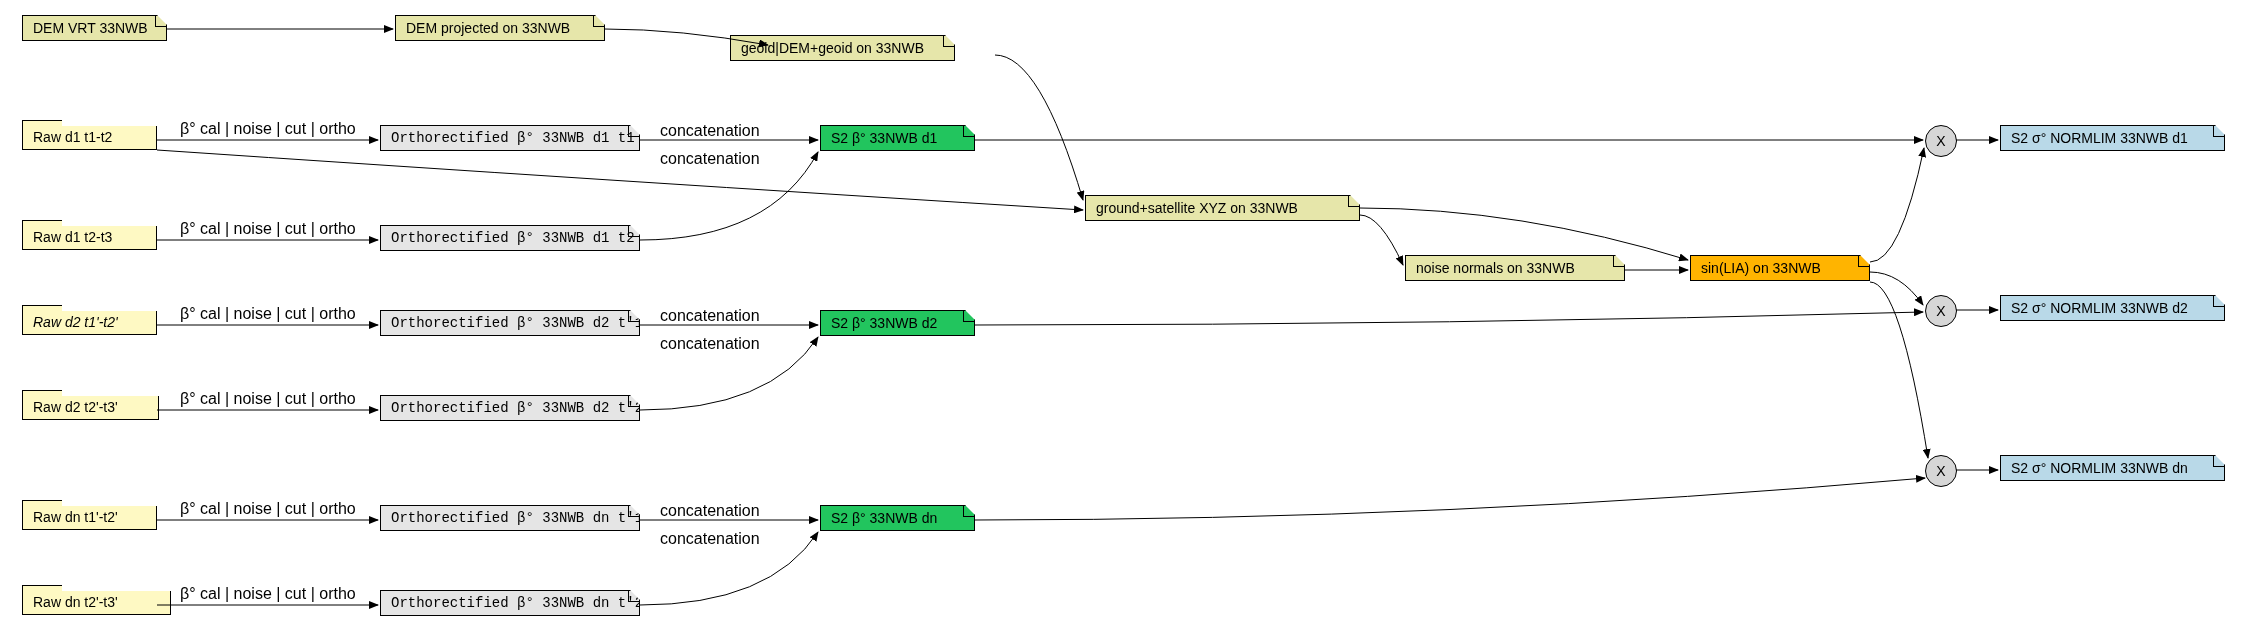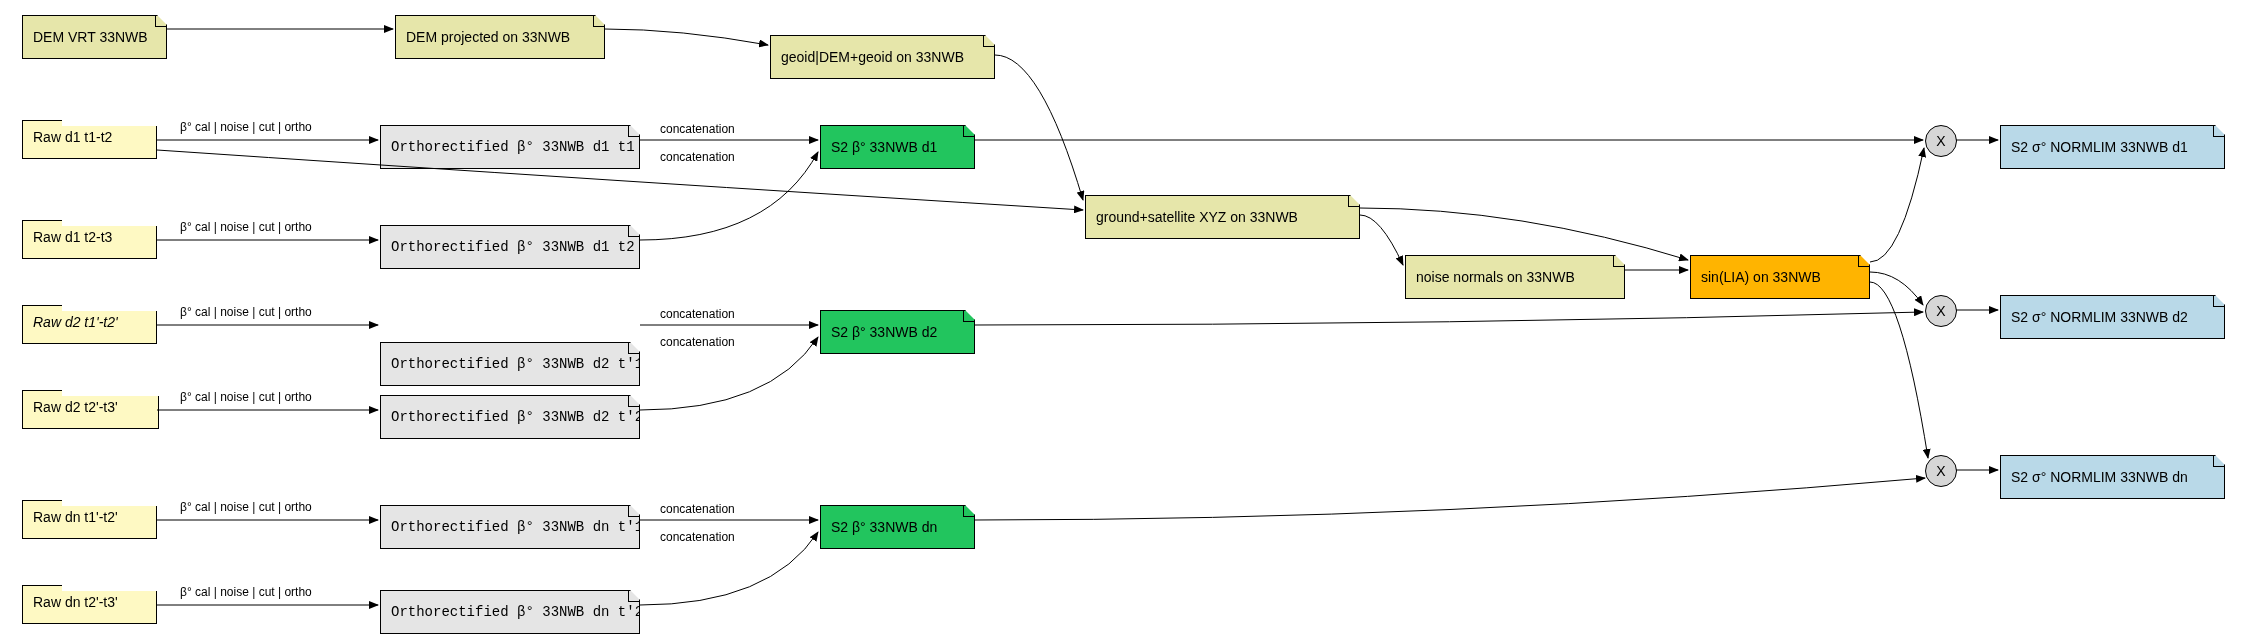--- a/index.html
+++ b/index.html
@@ -8,21 +8,21 @@
     width: 2248px;
     height: 635px;
     font-family: sans-serif;
     font-size: 14px;
     background: #fff;
     position: relative;
   }
   .node {
     position: absolute;
     border: 1px solid #000;
-    padding: 13px 10px;
+    padding: 4px 10px;
     box-sizing: border-box;
     display: flex;
     align-items: center;
     justify-content: flex-start;
     white-space: nowrap;
   }
   .folder {
     background: #fef9c3;
     clip-path: polygon(0 0, 40px 0, 40px 6px, 100% 6px, 100% 100%, 0 100%);
     padding-top: 8px;
@@ -49,70 +49,70 @@
     width: 30px; height: 30px;
     background: #d6d6d6;
     border: 1px solid #000;
     border-radius: 50%;
     display: flex;
     align-items: center;
     justify-content: center;
   }
   .edge-label {
     position: absolute;
-    font-size: 12px;
+    font-size: 16px;
     background: transparent;
     white-space: nowrap;
   }
   svg.arrows {
     position: absolute;
     top: 0; left: 0;
     width: 2248px; height: 635px;
     pointer-events: none;
   }
 </style>
 </head>
 <body>
 
 <div class="node note khaki" style="left:22px;  top:15px;  width:145px;">
     <span>DEM VRT 33NWB</span>
   </div>
 <div class="node note khaki" style="left:395px; top:15px;  width:210px;">
     <span>DEM projected on 33NWB</span>
   </div>
-<div class="node note khaki" style="left:770px; top:35px;  width:225px;">
+<div class="node note khaki" style="left:730px; top:35px;  width:225px;">
     <span>geoid|DEM+geoid on 33NWB</span>
   </div>
 
 <div class="node folder" style="left:22px;  top:120px; width:135px;">
     <span>Raw d1 t1-t2</span>
   </div>
 <div class="node folder" style="left:22px;  top:220px; width:135px;">
     <span>Raw d1 t2-t3</span>
   </div>
 <div class="node folder" style="left:22px;  top:305px; width:135px;font-style:italic;">
     <span>Raw d2 t1'-t2'</span>
   </div>
 <div class="node folder" style="left:22px;  top:390px; width:137px;">
     <span>Raw d2 t2'-t3'</span>
   </div>
 <div class="node folder" style="left:22px;  top:500px; width:135px;">
     <span>Raw dn t1'-t2'</span>
   </div>
-<div class="node folder" style="left:22px;  top:585px; width:135px;">
+<div class="node folder" style="left:22px;  top:585px; width:149px;">
     <span>Raw dn t2'-t3'</span>
   </div>
 
 <div class="node note ivory" style="left:380px; top:125px; width:260px;">
     <span>Orthorectified β° 33NWB d1 t1</span>
   </div>
 <div class="node note ivory" style="left:380px; top:225px; width:260px;">
     <span>Orthorectified β° 33NWB d1 t2</span>
   </div>
-<div class="node note ivory" style="left:380px; top:310px; width:260px;margin-top:32px;">
+<div class="node note ivory" style="left:380px; top:310px; width:260px;">
     <span>Orthorectified β° 33NWB d2 t'1</span>
   </div>
 <div class="node note ivory" style="left:380px; top:395px; width:260px;">
     <span>Orthorectified β° 33NWB d2 t'2</span>
   </div>
 <div class="node note ivory" style="left:380px; top:505px; width:260px;">
     <span>Orthorectified β° 33NWB dn t'1</span>
   </div>
 <div class="node note ivory" style="left:380px; top:590px; width:260px;">
     <span>Orthorectified β° 33NWB dn t'2</span>

